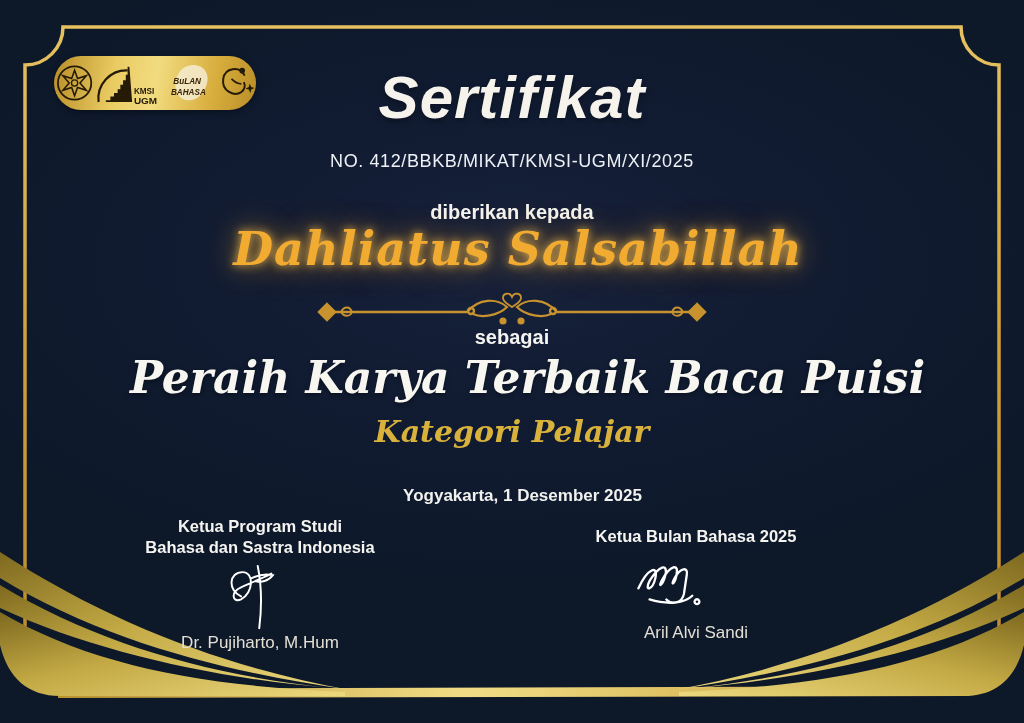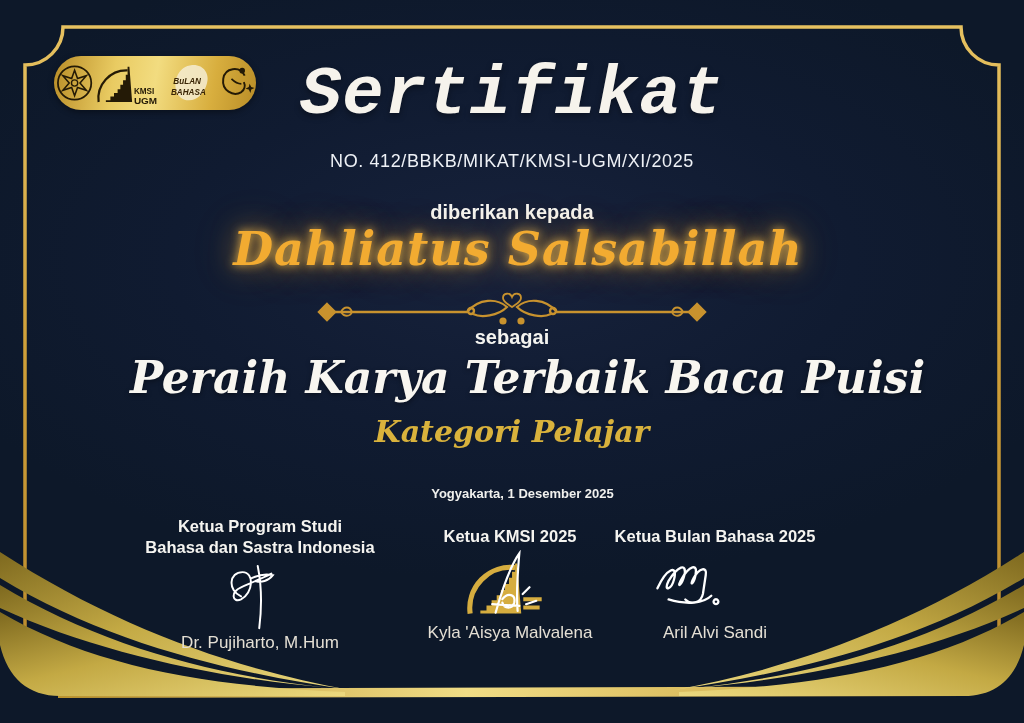--- a/index.html
+++ b/index.html
@@ -7,35 +7,35 @@
     background:radial-gradient(ellipse 620px 320px at 50% 36%, #17223c 0%, #101b31 55%, #0d1829 100%);
     font-family:"Liberation Sans","DejaVu Sans",sans-serif;color:#f2f1ec;}
   .bg-decor{position:absolute;inset:0;width:1024px;height:723px;}
   .center-text{position:absolute;left:0;right:0;text-align:center;}
 
   .logo-pill{position:absolute;left:54px;top:56px;width:202px;height:54px;border-radius:27px;
     background:linear-gradient(100deg,#b98d27 0%,#e9cb62 30%,#f2dc80 50%,#d8ae3e 78%,#b98d27 100%);
     display:flex;align-items:center;justify-content:space-evenly;box-shadow:0 2px 6px rgba(0,0,0,.4);}
   .logo-pill svg{display:block;}
 
-  .title{top:52px;font-family:Liberation Mono, monospace;font-style:italic;font-weight:700;
-    font-size:69px;line-height:1.25;color:#f6f3ec;letter-spacing:1px;text-shadow:0 3px 6px rgba(0,0,0,.35);}
+  .title{top:60px;font-family:Liberation Sans, sans-serif;font-style:italic;font-weight:700;
+    font-size:60px;line-height:1.25;color:#f6f3ec;letter-spacing:1px;text-shadow:0 3px 6px rgba(0,0,0,.35);}
   .cert-no{top:151px;font-size:18px;font-weight:400;letter-spacing:.6px;color:#eef1f6;}
   .given{top:201px;font-size:20px;font-weight:600;color:#f4f4f0;}
   .recipient{top:222px;font-family:"DejaVu Serif","Liberation Serif",serif;font-style:italic;font-weight:700;
     font-size:46px;color:#f2ab31;letter-spacing:1px;
     text-shadow:0 0 10px rgba(255,196,77,.85),0 0 26px rgba(255,176,48,.5),0 0 48px rgba(255,170,40,.3);margin-left:12px;}
   .ornament{position:absolute;left:50%;top:288px;transform:translateX(-50%);}
   .sebagai{top:326px;font-size:20px;font-weight:600;color:#f4f4f0;}
   .award{top:352px;font-family:"DejaVu Serif","Liberation Serif",serif;font-style:italic;font-weight:700;
     font-size:44px;color:#f8f6f0;text-shadow:0 2px 5px rgba(0,0,0,.4);margin-left:31px;}
   .category{top:414px;font-family:"DejaVu Serif","Liberation Serif",serif;font-style:italic;font-weight:600;
     font-size:30px;color:#d9b23c;}
   .organizer{top:457px;font-size:18px;font-weight:400;color:#dee3ec;letter-spacing:.2px;}
-  .placedate{top:486px;font-size:13px;font-weight:700;color:#f1f1ee;padding-left:21px;}
+  .placedate{top:486px;font-size:17px;font-weight:700;color:#f1f1ee;padding-left:21px;}
 
   .sig-block{position:absolute;top:516px;text-align:center;}
   .sig-role{font-size:16.5px;font-weight:700;line-height:1.25;color:#f5f4f0;}
   .sig-pad{padding-top:10px;}
   .sig-art{position:relative;height:74px;margin-top:2px;display:flex;align-items:center;justify-content:center;}
   .sig-art .wm{position:absolute;left:50%;top:50%;transform:translate(-50%,-50%);}
   .sig-art .ink{position:relative;}
   .sig-name{font-size:17px;font-weight:400;color:#e4dfd4;}
 </style>
 </head>
@@ -138,36 +138,22 @@
       <div>Bahasa dan Sastra Indonesia</div>
     </div>
     <div class="sig-art">
       <svg class="ink" width="104" height="72" viewBox="0 0 110 95">
         <path d="M30,48 C12,40 14,16 32,16 C48,16 46,44 30,52 C18,57 16,42 30,36 C46,29 58,24 70,18 M52,8 C56,28 58,58 54,90 M44,24 C52,20 62,18 72,20 C66,28 56,30 50,28" fill="none" stroke="#ffffff" stroke-width="2.6" stroke-linecap="round"></path>
       </svg>
     </div>
     <div class="sig-name">Dr. Pujiharto, M.Hum</div>
   </div>
 
-  <div class="sig-block" style="left:394px;width:232px;">
-    <div class="sig-role sig-pad">Ketua KMSI 2025</div>
-    <div class="sig-art">
-      <svg class="wm" width="92" height="64" viewBox="0 0 90 62">
-        <path d="M6,58 A40,40 0 0 1 50,13" fill="none" stroke="#d6ad3f" stroke-width="5"></path>
-        <path d="M52,9 L56,58 L16,58 L16,55 L22,55 L22,50 L27,50 L27,45 L32,45 L32,40 L36,40 L36,35 L40,35 L40,29 L44,29 L44,23 L47,23 L47,17 L50,17 L50,9 Z" fill="#d6ad3f"></path>
-        <path d="M58,44 h18 M58,52 h16" stroke="#d6ad3f" stroke-width="4"></path>
-      </svg>
-      <svg class="ink" width="96" height="72" viewBox="0 0 110 85">
-        <path d="M38,74 C46,46 56,18 66,4 C64,28 62,48 64,72 M46,58 C52,50 62,52 60,62 C58,70 48,70 46,62 M70,52 l8,-8 M74,64 l12,-4 M34,64 l32,2" fill="none" stroke="#ffffff" stroke-width="2.6" stroke-linecap="round"></path>
-      </svg>
-    </div>
-    <div class="sig-name">Kyla 'Aisya Malvalena</div>
-  </div>
 
-  <div class="sig-block" style="left:600px;width:230px;">
+  <div class="sig-block" style="left:581px;width:230px;">
     <div class="sig-role sig-pad">Ketua Bulan Bahasa 2025</div>
     <div class="sig-art">
       <svg class="ink" width="130" height="70" viewBox="0 0 140 75">
         <path d="M8,40 C18,18 30,14 26,30 C23,42 14,44 20,32 C30,16 40,12 37,26 C34,38 28,40 34,30 C42,16 52,12 49,26 C47,36 42,38 47,29 C53,18 62,16 60,26 L57,46 C55,56 44,58 38,52 M20,52 C40,58 58,56 66,48 M71,57 a2.6,2.6 0 1 1 0.1,0" fill="none" stroke="#ffffff" stroke-width="2.5" stroke-linecap="round"></path>
       </svg>
     </div>
     <div class="sig-name">Aril Alvi Sandi</div>
   </div>
 
 </div>

